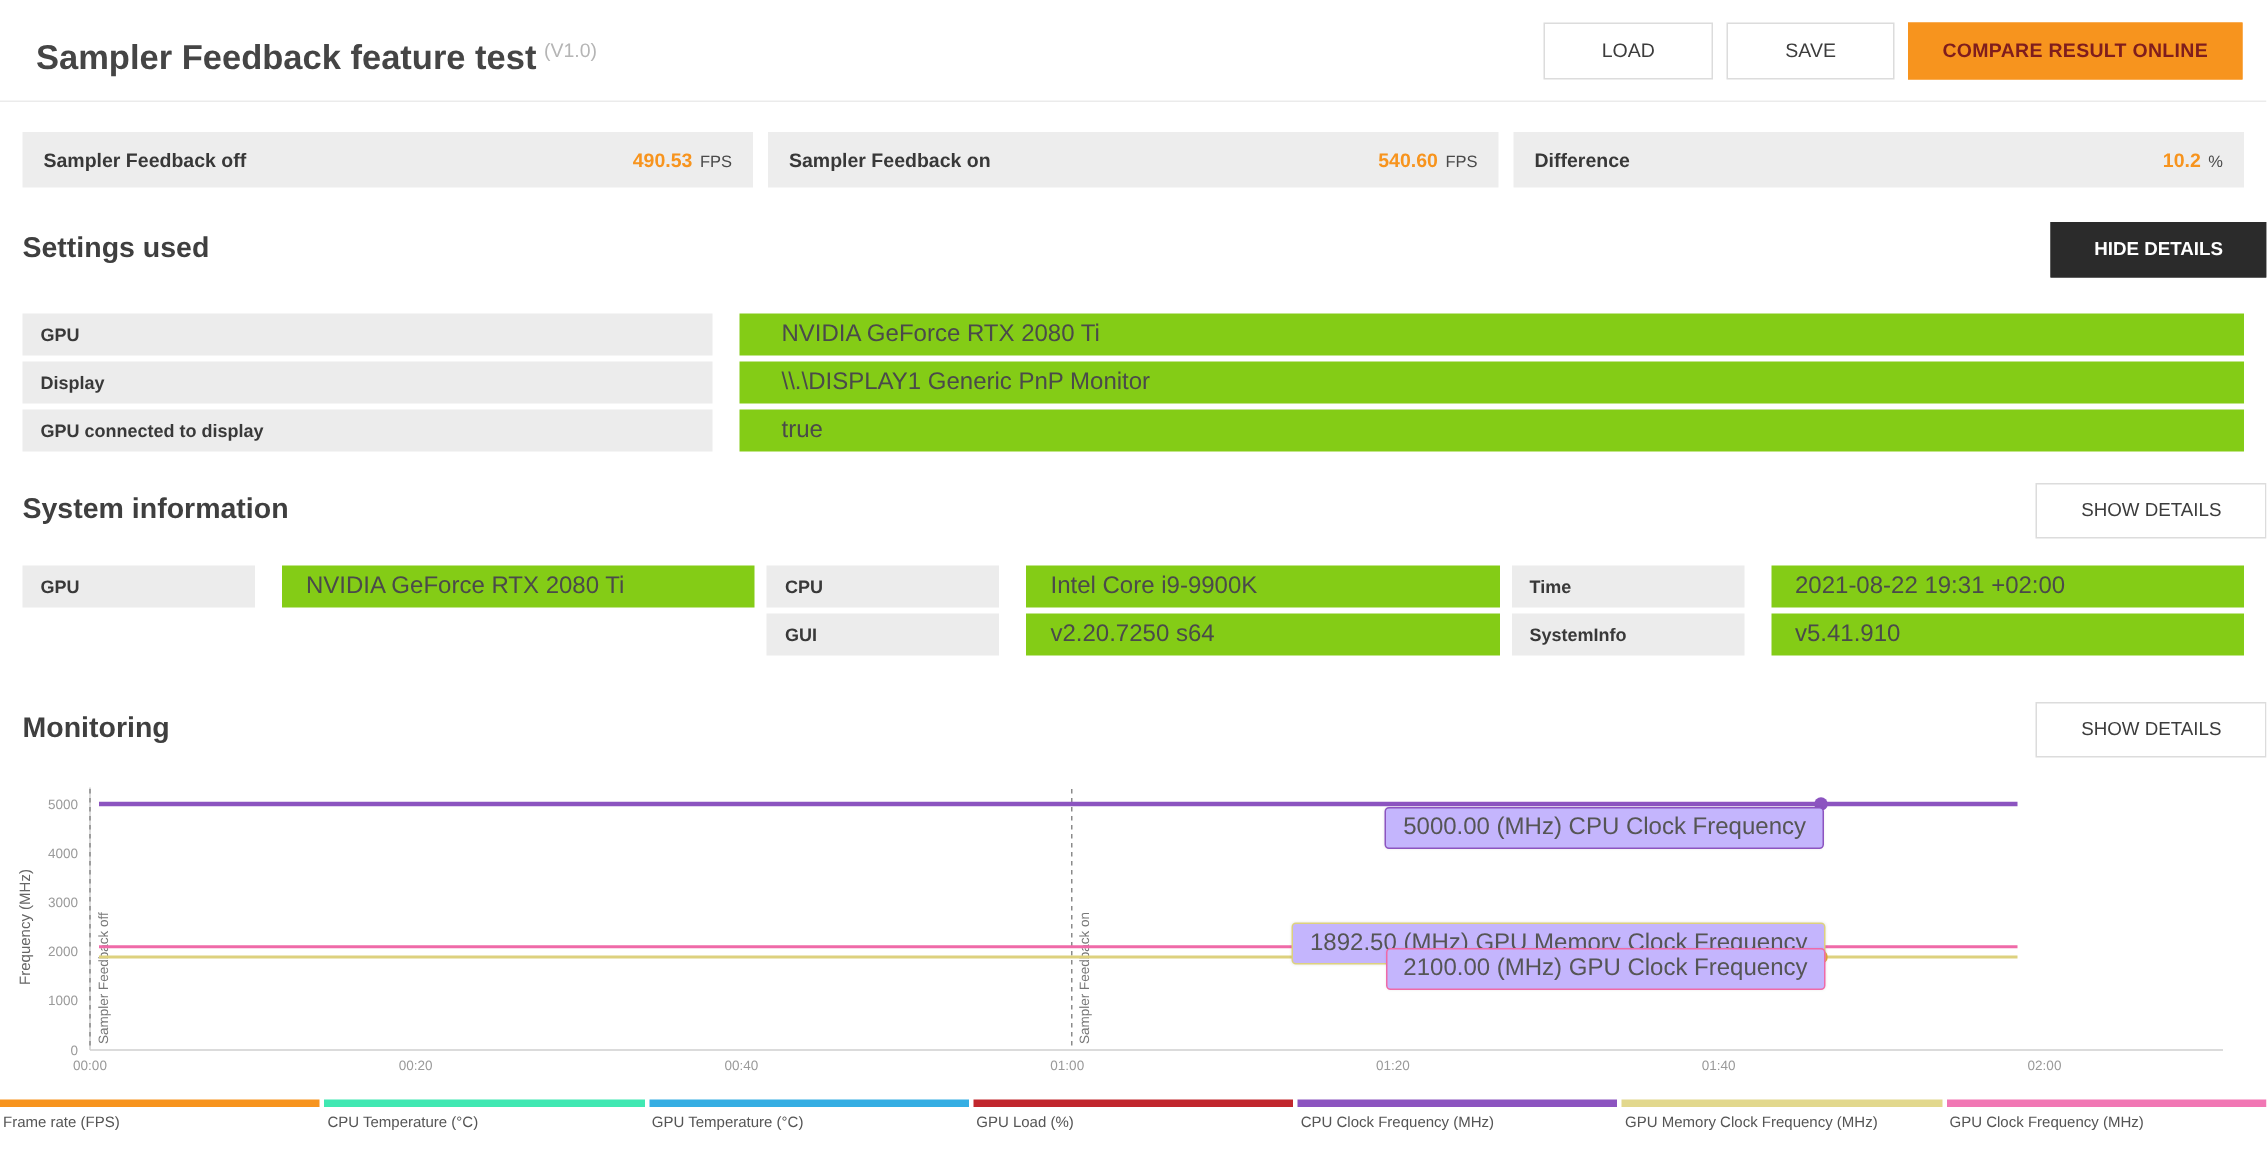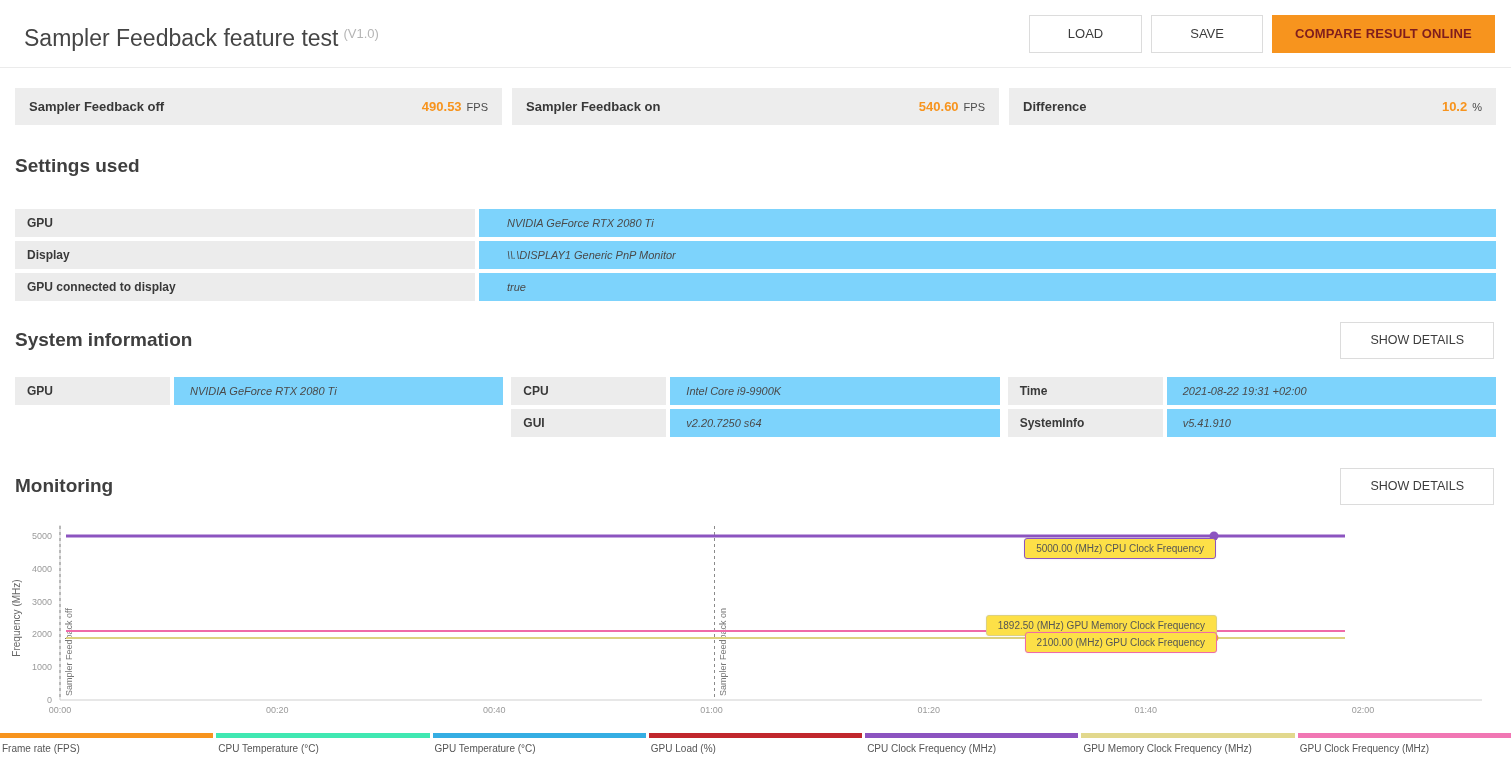--- a/index.html
+++ b/index.html
@@ -4,59 +4,59 @@
 <style>
   * { box-sizing: border-box; margin: 0; padding: 0; }
   html,body { background:#fff; }
   body {
     width: 1511px; height: 780px; overflow: hidden; position: relative;
     font-family: "Liberation Sans", sans-serif; color: #3c3c3c;
   }
 
   
   .header { display:flex; align-items:center; height:68px; padding:0 16px 0 24px; border-bottom:1px solid #ebebeb; }
-  .title { font-size:23px; font-weight:400; color:#454545;margin-top:10px; }
+  .title { font-size:23px; font-weight:700; color:#454545;margin-top:10px; }
   .version { font-size:13px; color:#b5b5b5; font-weight:400; margin-left:5px; }
   .header-buttons { margin-left:auto; display:flex; gap:9px; align-items:center; }
   .btn { height:38px; background:#fff; border:1px solid #dcdcdc; font-family:inherit; font-size:13px;
          color:#3c3c3c; padding:0 38px; cursor:pointer; white-space:nowrap; }
   .btn-primary { background:#f7941e; border-color:#f7941e; color:#7f1d1d; font-weight:700; padding:0 22px; letter-spacing:.2px; }
   .btn-dark { background:#2b2b2b; border-color:#2b2b2b; color:#fff; font-weight:700; font-size:12.5px; padding:0 28px; height:37px; }
   .btn-detail { font-size:12.5px; padding:0 29px; height:37px; }
 
   
   .results { display:flex; gap:10px; margin:20px 15px 0 15px; }
   .result-box { flex:1; background:#ededed; height:37px; display:flex; align-items:center; padding:0 14px; }
   .r-label { font-size:13px; font-weight:700; color:#383838; }
   .r-right { margin-left:auto; display:flex; align-items:baseline; gap:5px; }
   .r-value { font-size:13px; font-weight:700; color:#f7941e; }
   .r-unit { font-size:11px; color:#4a4a4a; }
 
   
-  .section-head { display:flex; align-items:center; justify-content:space-between; padding:0 17px 0 15px; height:46px; }
+  .section-head { display:flex; align-items:center; justify-content:space-between; padding:0 0 0 15px; height:46px; }
   .sh-settings { margin-top:18px; }
   .sh-system { margin-top:16px; }
   .sh-monitoring { margin-top:22px; }
   .section-title { font-size:19px; font-weight:700; color:#3f3f3f; }
 
   
   .kv-table { margin:20px 15px 0 15px; }
-  .kv-row { display:grid; grid-template-columns:460px 1fr; gap:4px; margin-bottom:4px; }
+  .kv-row { display:grid; grid-template-columns:460px 1fr; gap:18px; margin-bottom:4px; }
   .kv-label { background:#ececec; height:28px; line-height:28px; padding-left:12px; font-weight:700; font-size:12px; color:#393939; white-space:nowrap; overflow:hidden; }
-  .kv-value { background:#7dd3fc; height:28px; line-height:28px; padding-left:28px; font-size:11px; color:#4a4a4a; white-space:nowrap; overflow:hidden;font-style:italic; }
+  .kv-value { background:#84cc16; height:28px; line-height:28px; padding-left:28px; font-size:16px; color:#4a4a4a; white-space:nowrap; overflow:hidden; }
 
   .sys-grid { display:grid; grid-template-columns:1fr 1fr 1fr; column-gap:8px; margin:14px 15px 0 15px; }
   .sys-col .kv-row { grid-template-columns:155px 1fr; }
   .sys-col .kv-value { padding-left:16px; }
 
   
   .chart { position:relative; height:248px; margin-top:6px; }
   #chart-svg { position:absolute; left:0; top:0; }
   #chart-svg text { font-family:"Liberation Sans",sans-serif; }
-  .tooltip { position:absolute; background:#fde047; border:1px solid #999; border-radius:3px; font-size:10px;
+  .tooltip { position:absolute; background:#c4b5fd; border:1px solid #999; border-radius:3px; font-size:16px;
              color:#555; padding:4px 11px; white-space:nowrap; box-shadow:0 0 2px rgba(0,0,0,.08); }
   .tt-cpu { top:23px;  right:295px; z-index:1; }
   .tt-mem { top:100px; right:294px; z-index:2; }
   .tt-gpu { top:117px; right:294px; z-index:3; }
 
   .legend { position:absolute; left:0; right:0; top:218px; display:flex; gap:3px; }
   .legend-item { flex:1; min-width:0; cursor:pointer; }
   .legend-bar { height:5px; }
   .legend-label { font-size:10px; color:#555; margin-top:5px; padding-left:2px; white-space:nowrap; overflow:hidden; }
 </style>
@@ -92,20 +92,21 @@
     <span class="r-label">Difference</span>
     <span class="r-right">
         <span class="r-value">10.2</span>
         <span class="r-unit">%</span>
       </span>
   </div>
 </div>
 
 <div class="section-head sh-settings">
   <span class="section-title">Settings used</span>
+  <button class="btn btn-dark">HIDE DETAILS</button>
 </div>
 <div class="kv-table">
   <div class="kv-row">
     <div class="kv-label">GPU</div>
     <div class="kv-value">NVIDIA GeForce RTX 2080 Ti</div>
   </div>
   <div class="kv-row">
     <div class="kv-label">Display</div>
     <div class="kv-value">\\.\DISPLAY1 Generic PnP Monitor</div>
   </div>

